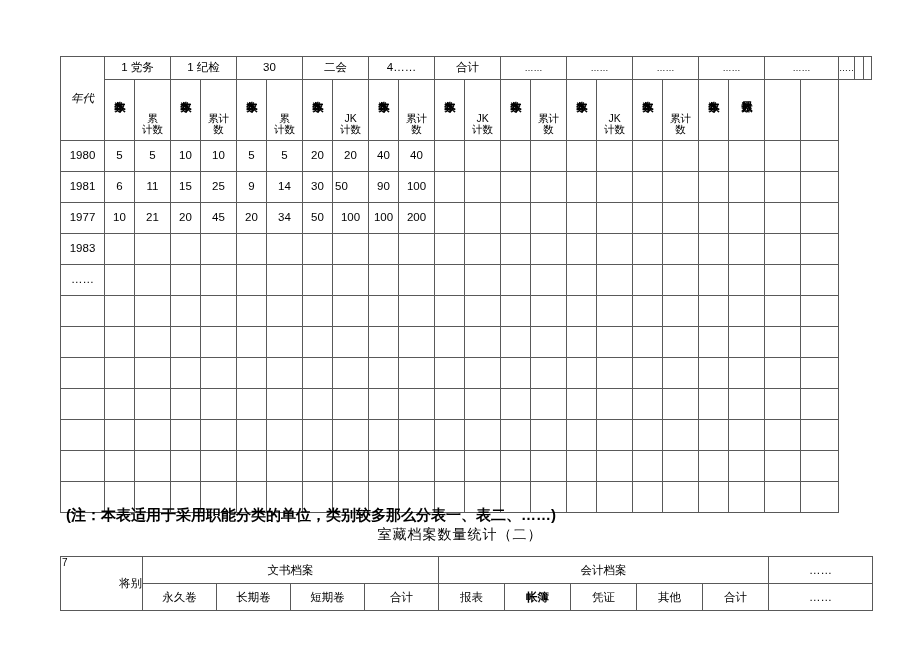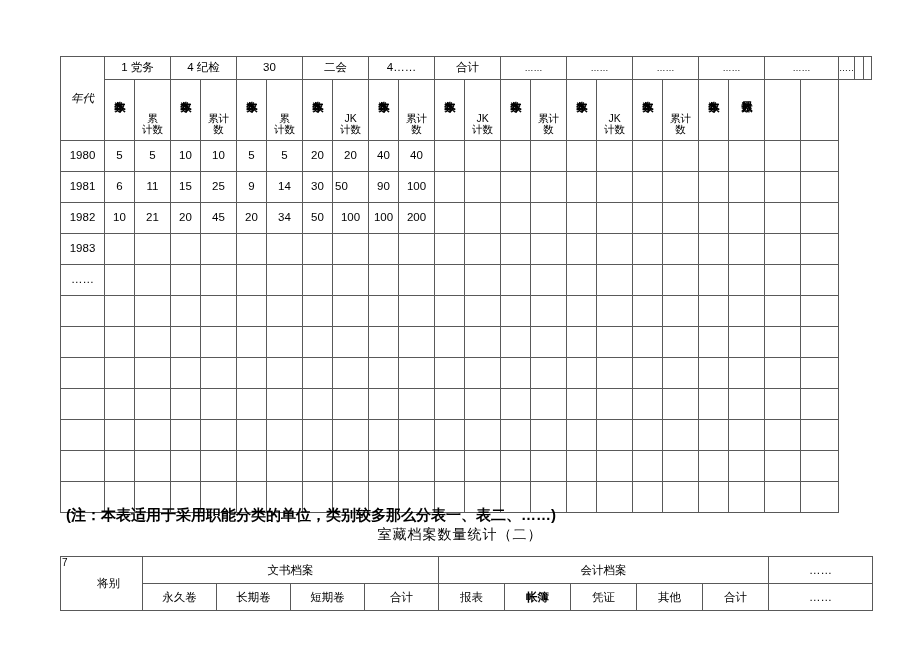--- a/index.html
+++ b/index.html
@@ -86,21 +86,21 @@
     vertical-align:middle;
     font-size:11.5px;
     height:26px;
     color:#000;
     overflow:hidden;
   }
   td.corner{position:relative;}
   td.corner .sn{
     position:absolute;left:1px;top:0px;font-size:10px;
   }
-  td.corner .lbl{display:block;padding-left:14px;}
+  td.corner .lbl{display:block;padding-left:14px;text-align:right;}
   td.bold{font-weight:bold;}
   td.d2{font-size:9px;}
 </style>
 </head>
 <body>
 
 <div class="page">
 
   <div class="tbl-wrap">
     <table class="grid">
@@ -126,21 +126,21 @@
           <col style="width:36px">
         <col style="width:30px">
           <col style="width:36px">
         <col style="width:36px">
           <col style="width:38px">
       </colgroup>
       <tbody id="main-tbody">
           <tr class="grp">
             <td class="yearhead" rowspan="2">年代</td>
             <td colspan="2">1 党务</td>
-            <td colspan="2">4 纪检</td>
+            <td colspan="2">1 纪检</td>
             <td colspan="2">30</td>
             <td colspan="2">二会</td>
             <td colspan="2">4……</td>
             <td colspan="2">合计</td>
             <td colspan="2" class="dots">……</td>
             <td colspan="2" class="dots">……</td>
             <td colspan="2" class="dots">……</td>
             <td colspan="2" class="dots">……</td>
             <td colspan="2" class="dots">……</td>
             <td colspan="2" class="dots">……</td>
@@ -242,21 +242,21 @@
             <td></td>
             <td></td>
             <td></td>
             <td></td>
             <td></td>
             <td></td>
             <td></td>
             <td></td>
           </tr>
           <tr class="data">
-            <td>1982</td>
+            <td>1977</td>
             <td>10</td>
             <td>21</td>
             <td>20</td>
             <td>45</td>
             <td>20</td>
             <td>34</td>
             <td>50</td>
             <td>100</td>
             <td>100</td>
             <td>200</td>

